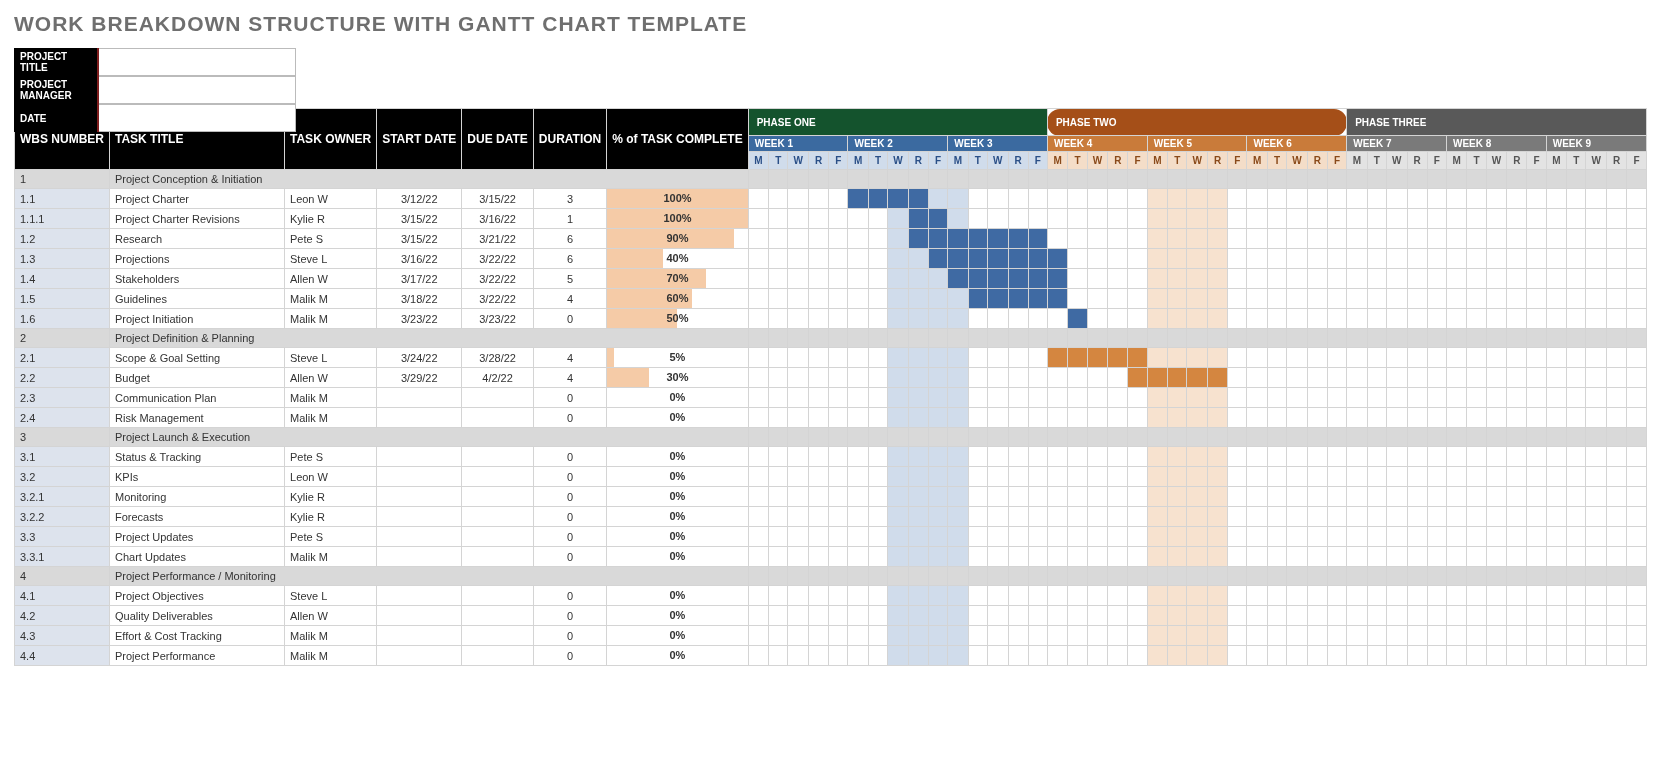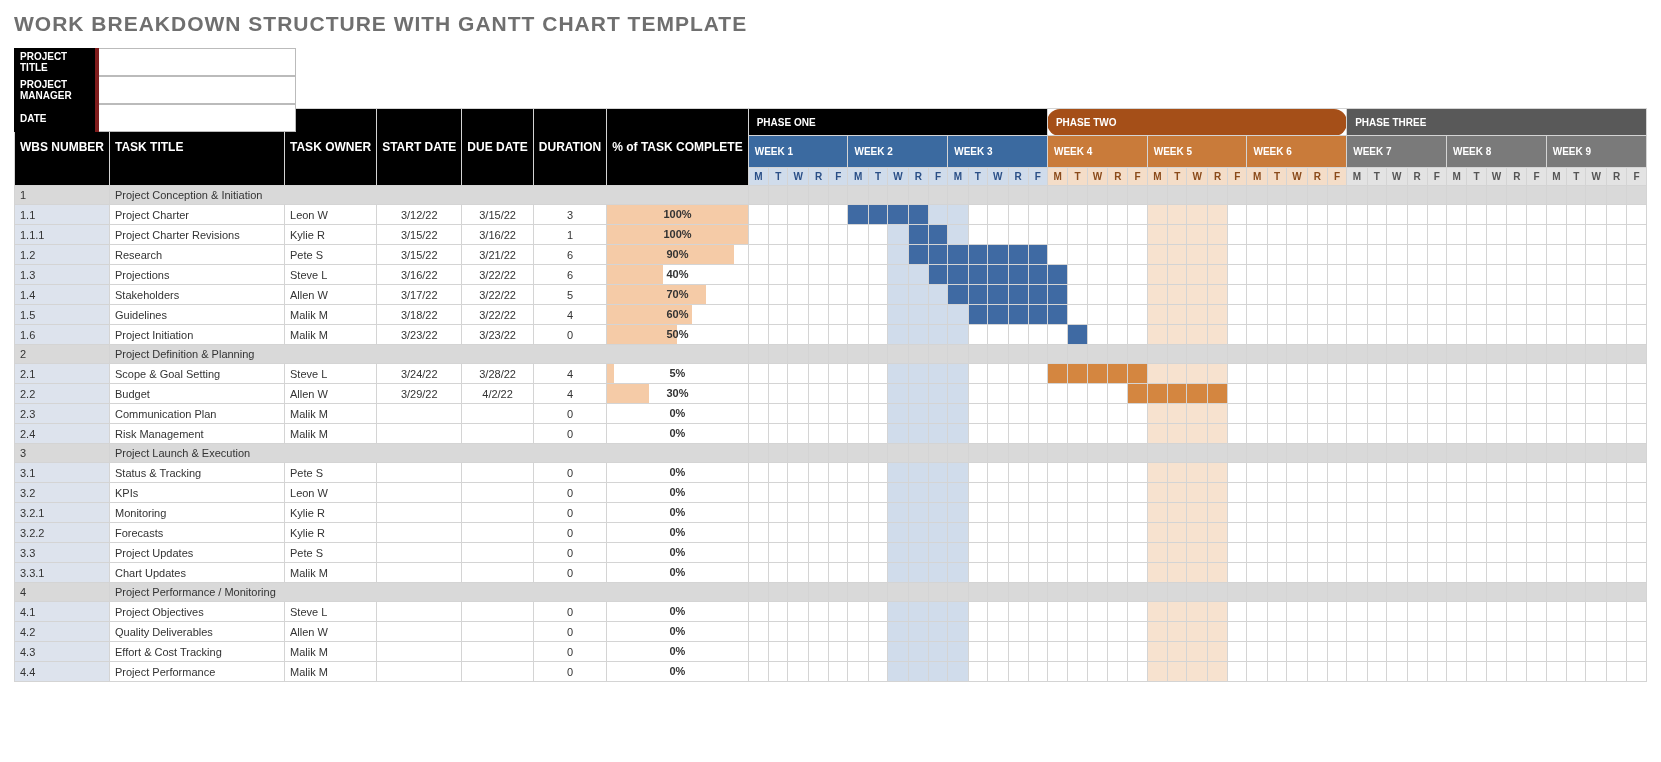--- a/index.html
+++ b/index.html
@@ -29,21 +29,21 @@
   .meta-row:nth-child(2), .meta-row:nth-child(3) { height: 28px; }
   .meta-label {
     width: 85px;
     background: #000;
     color: #fff;
     font-weight: 700;
     font-size: 10px;
     display: flex;
     align-items: center;
     padding: 2px 6px;
-    border-right: 4px solid #7f1d1d;
+    border-right: 2px solid #7f1d1d;
     line-height: 1.1;
   }
   .meta-input {
     flex: 1;
     border: 1px solid #bbb;
     border-left: none;
     background: #fff;
   }
 
   .sheet { margin-top: -28px; }
@@ -75,31 +75,31 @@
   }
   .hdr-black.center { text-align: center; }
   .phase-cell {
     color: #fff;
     font-weight: 700;
     font-size: 10px;
     text-align: left;
     padding-left: 8px;
     height: 27px;
   }
-  .phase-blue   { background: #000000; }
+  .phase-blue   { background: #14532d; }
   .phase-orange { background: #a54f18; border-radius: 13px; }
   .phase-gray   { background: #595959; }
 
   .week-cell {
     color: #fff;
     font-weight: 700;
     font-size: 10px;
     text-align: left;
     padding-left: 6px;
-    height: 32px;
+    height: 16px;
   }
   .wk-blue   { background: #3b6aa0; }
   .wk-orange { background: #c97b3a; }
   .wk-gray   { background: #7a7a7a; margin-top: 48px; }
 
   .day-cell {
     text-align: center;
     font-weight: 700;
     font-size: 10px;
     height: 18px;

